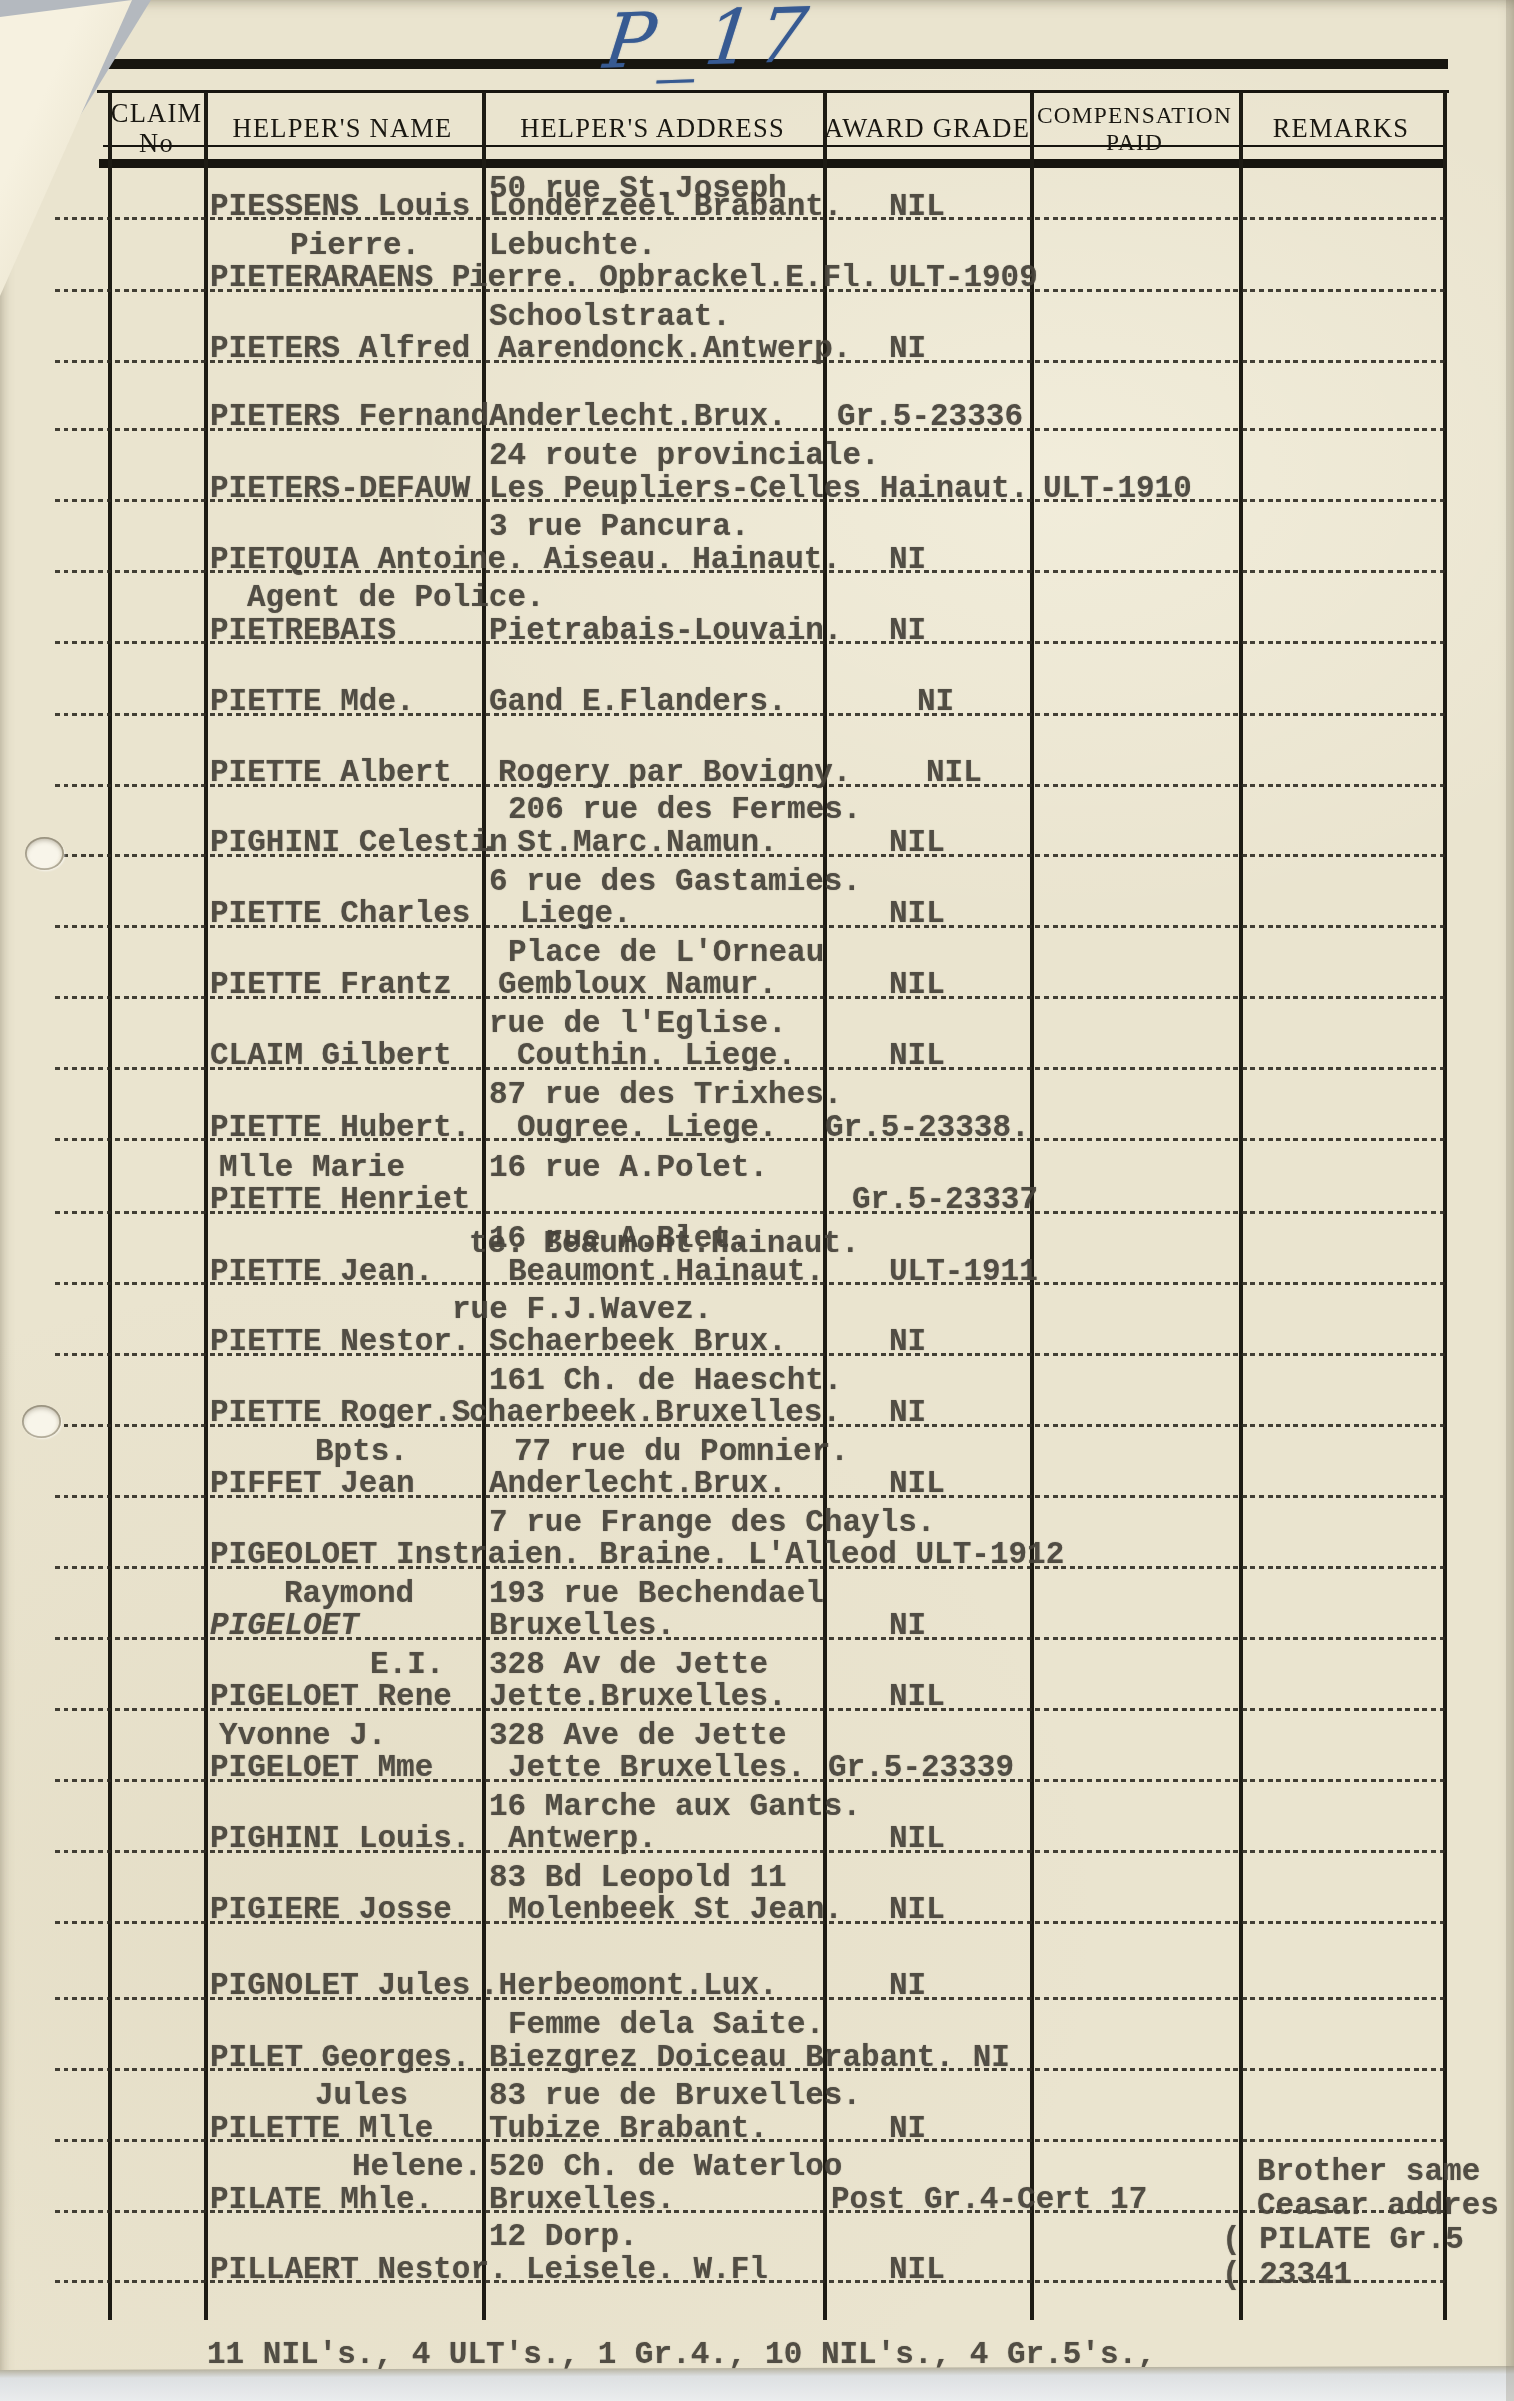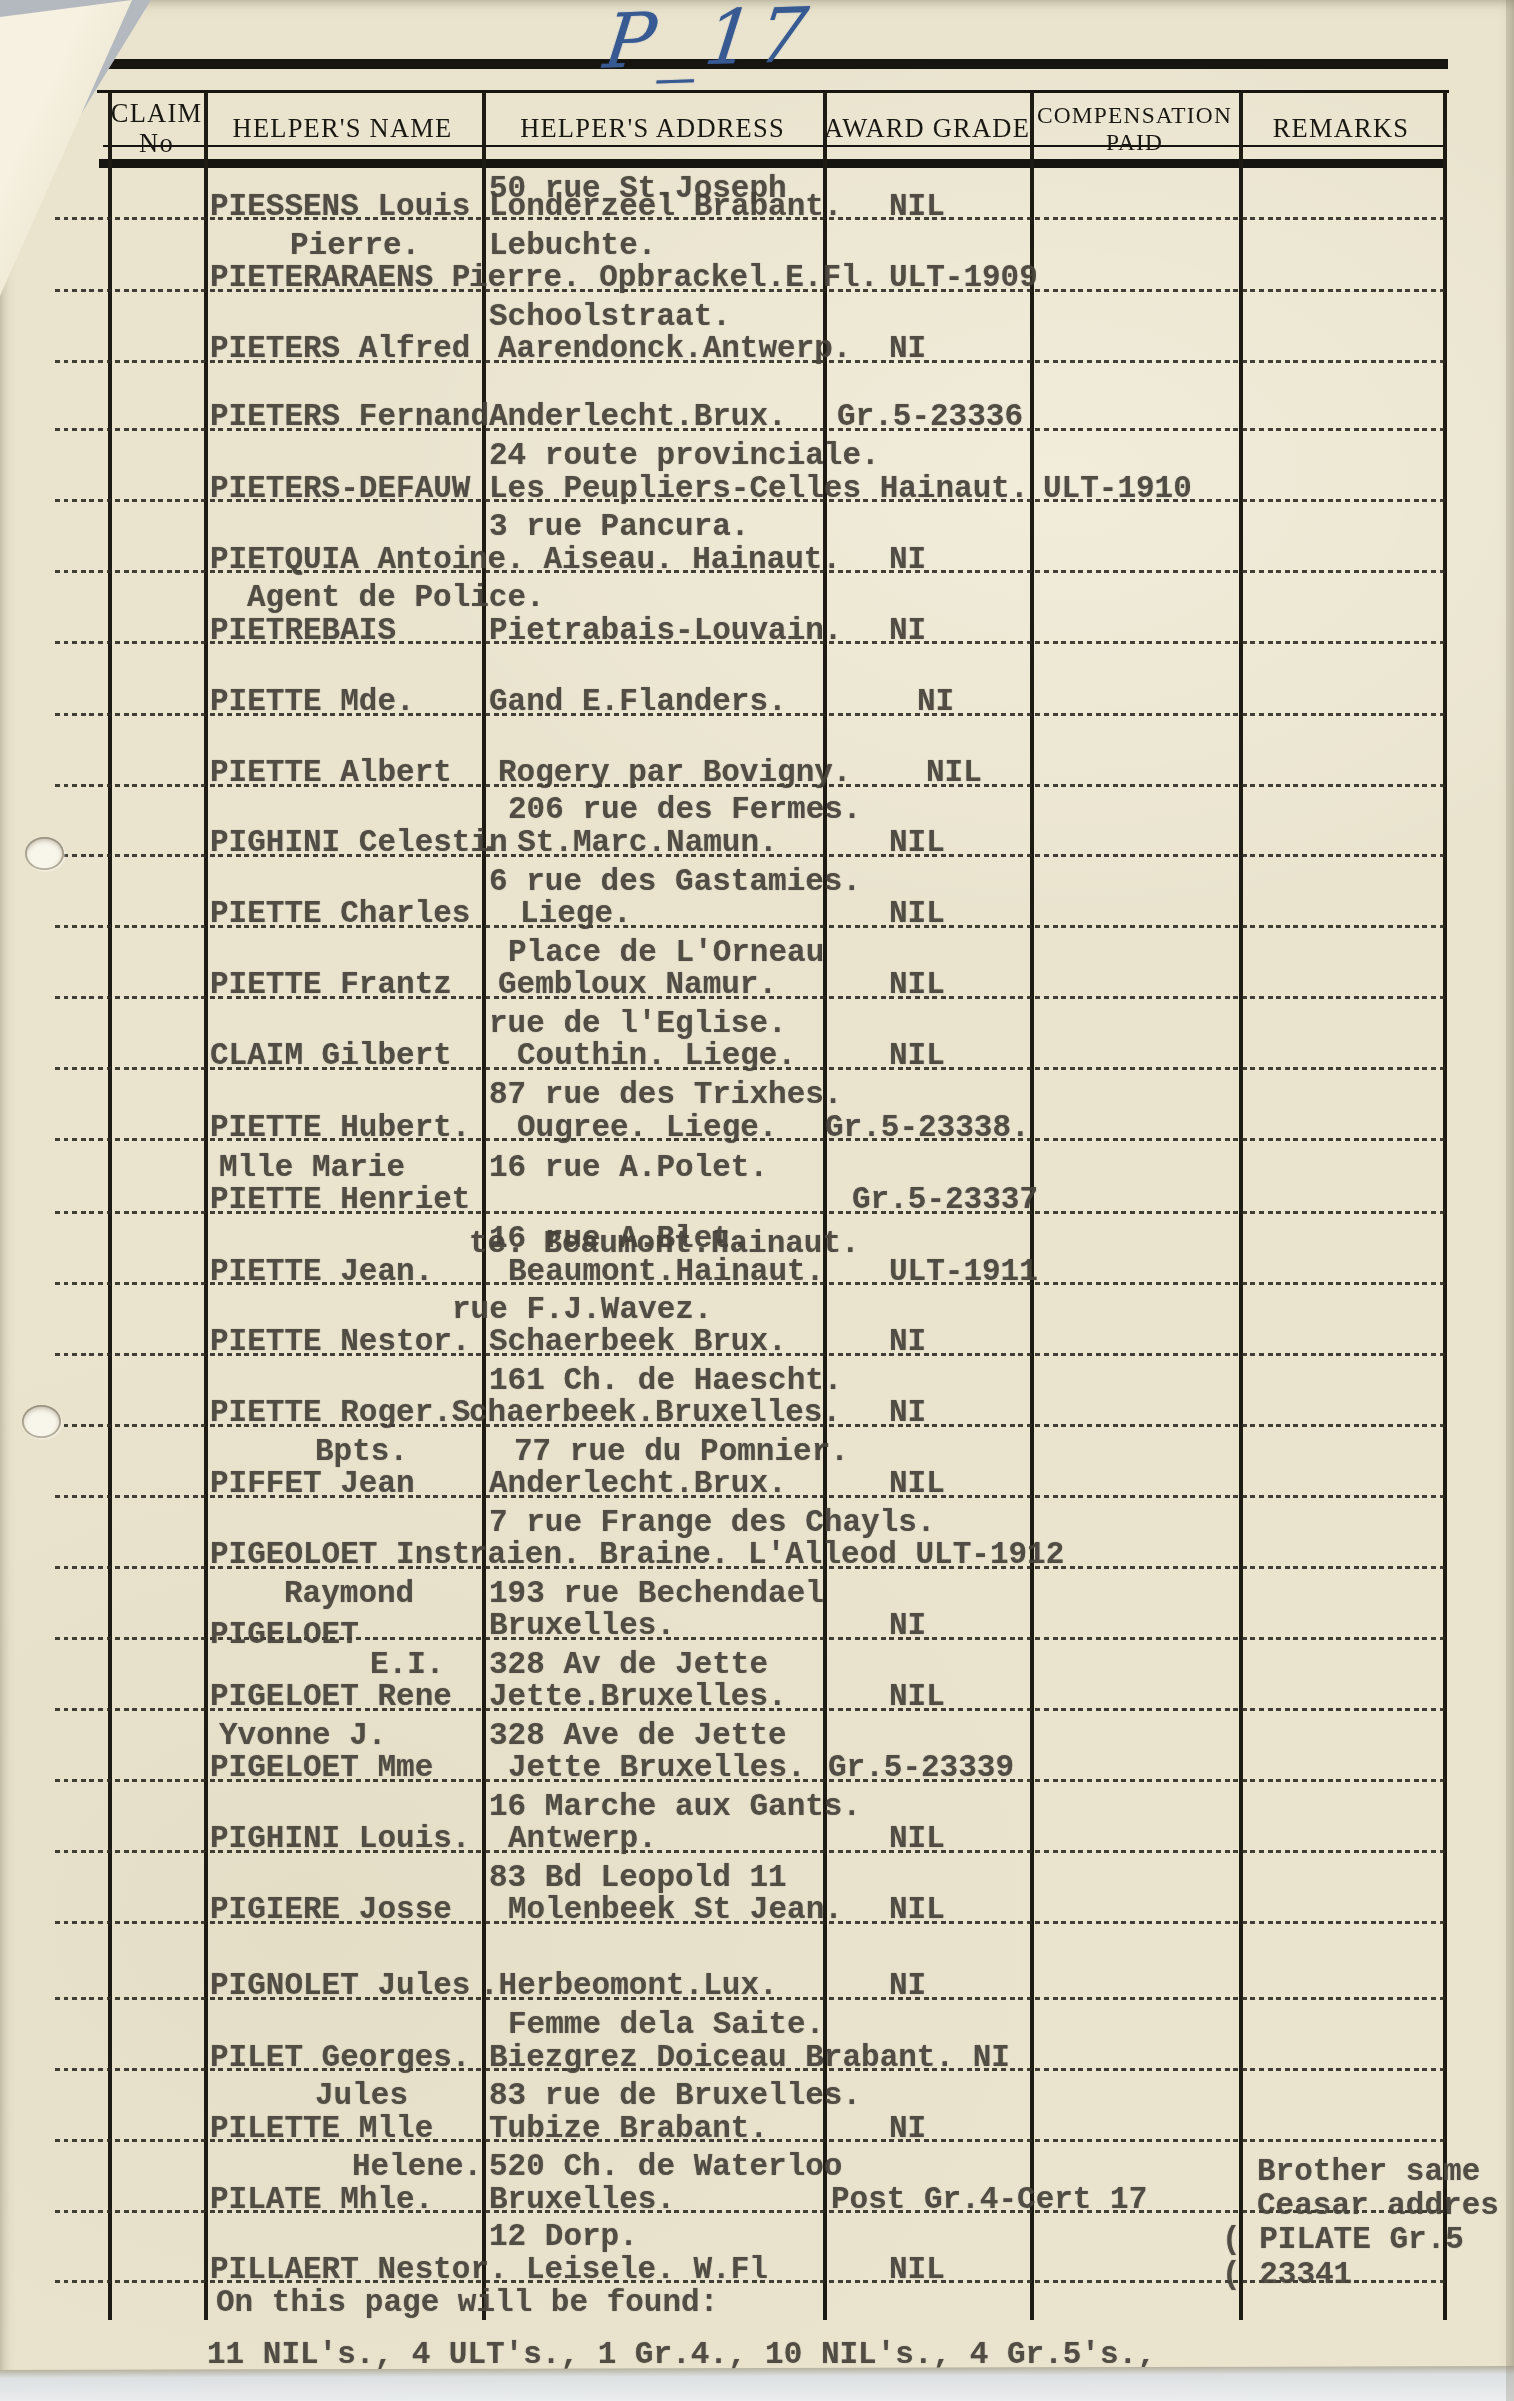--- a/index.html
+++ b/index.html
@@ -226,21 +226,21 @@
       </div>
       <div class="row" style="height: 71px;">
         <span class="t" style="left: 434px; top: 8.6px;">7 rue Frange des Chayls.</span>
         <span class="t" style="left: 155px; top: 41px;">PIGEOLOET Inst</span>
         <span class="t" style="left: 414px; top: 41px;">raien. Braine. L'Alleod ULT-1912</span>
         <div class="dots"></div>
       </div>
       <div class="row" style="height: 71px;">
         <span class="t" style="left: 229px; top: 8.6px;">Raymond</span>
         <span class="t" style="left: 434px; top: 8.6px;">193 rue Bechendael</span>
-        <span class="t" style="left: 155px; top: 50px;">PIGELOET</span>
+        <span class="t" style="left: 155px; top: 41px; font-style: italic;">PIGELOET</span>
         <span class="t" style="left: 434px; top: 41px;">Bruxelles.</span>
         <span class="t" style="left: 834px; top: 41px;">NI</span>
         <div class="dots"></div>
       </div>
       <div class="row" style="height: 71px;">
         <span class="t" style="left: 315px; top: 8.6px;">E.I.</span>
         <span class="t" style="left: 434px; top: 8.6px;">328 Av de Jette</span>
         <span class="t" style="left: 155px; top: 41px;">PIGELOET Rene</span>
         <span class="t" style="left: 434px; top: 41px;">Jette.Bruxelles.</span>
         <span class="t" style="left: 834px; top: 41px;">NIL</span>
@@ -305,21 +305,20 @@
       </div>
     </div>
 
   <div id="remarks-block">
       <span class="t" style="left: 1257px; top: 2156px;">Brother same</span>
       <span class="t" style="left: 1257px; top: 2190px;">Ceasar  addres</span>
       <span class="t" style="left: 1222px; top: 2224px;">( PILATE Gr.5</span>
       <span class="t" style="left: 1222px; top: 2259px;">(   23341</span>
     </div>
 
-  <div class="t" style="left:216px;top:2287px;">On this page will be found:</div>
   <div class="t" style="left:207px;top:2339px;">11 NIL's., 4 ULT's., 1 Gr.4., 10 NIL's., 4 Gr.5's.,</div>
 
   <div class="deco" id="corner-bg"></div>
   <div class="deco" id="corner-fold"></div>
   <div class="hole" style="left:24.6px;top:837px;"></div>
   <div class="hole" style="left:22px;top:1405px;"></div>
   <div class="deco" id="bottom-edge"></div>
   <div class="deco" id="right-edge"></div>
 </div>
 

